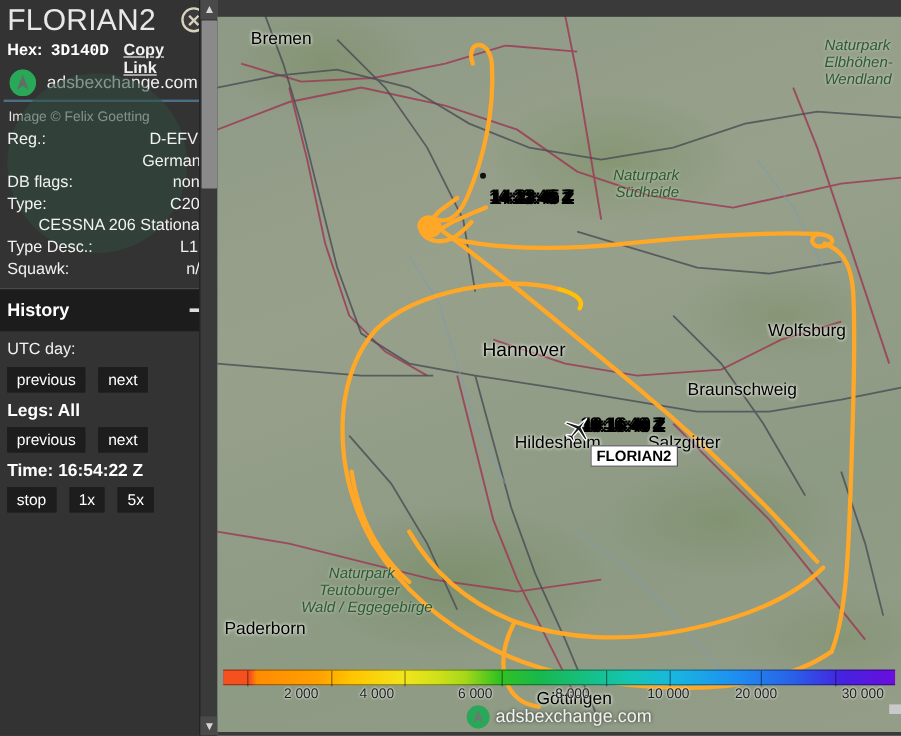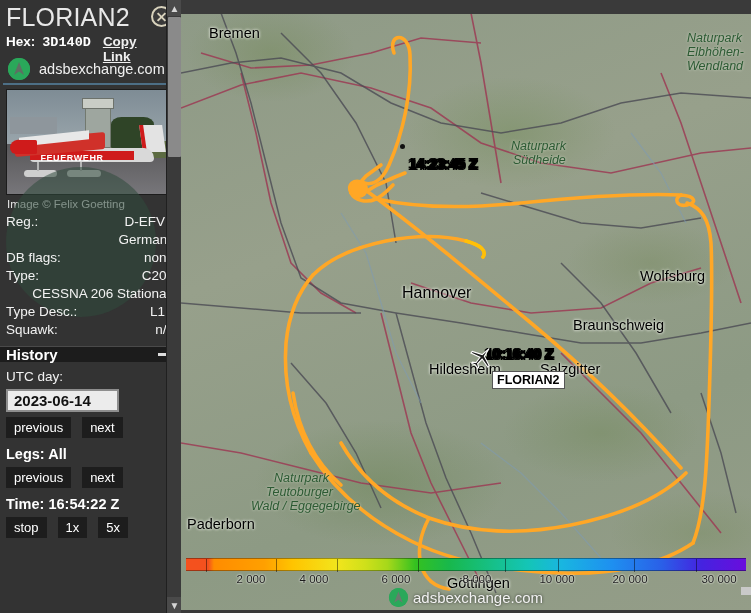--- a/index.html
+++ b/index.html
@@ -171,21 +171,21 @@
     color: #f2f2f2;
   }
   .drow .k { white-space: nowrap; }
   .drow .v { text-align: right; white-space: nowrap; }
   .dfull { position: relative; z-index: 1; text-align: right; line-height: 18px; color:#f2f2f2;}
 
   
   .hist-head {
     margin-top: 7px;
     background: #1c1c1c;
-    height: 16px;
+    height: 36px;
     display:flex; align-items:center; justify-content: space-between;
     padding: 0 10px 0 6px;
     border-top: 1px solid #4a4a4a;
   }
   .hist-head .ht { font-size: 15px; font-weight: bold; color: #ffffff; }
   .minus { width: 13px; height: 3px; background: #dcdcdc; }
 
   .hist-body { padding: 5px 6px 0 6px; font-size: 13.5px; }
   .lbl { color:#f2f2f2; line-height: 20px; }
   .date-input {
@@ -379,40 +379,20 @@
             <circle cx="11" cy="11" r="11" fill="#2aa85a"></circle>
             <path d="M11 4 L16 17 L11 13.5 L6 17 Z" fill="#5f6f63"></path>
           </svg>
         </span>
         <span class="brand-text">adsbexchange.com</span>
       </div>
 
       <div class="hr-blue"></div>
 
       <div class="photo-box">
-        <div class="photo">
-          <div class="sky"></div>
-          <div class="ground"></div>
-          <div class="grass"></div>
-          <div class="hangar"></div>
-          <div class="trees"></div>
-          <div class="tower"></div>
-          <div class="tower-top"></div>
-          <div class="plane-tail"></div>
-          <div class="plane-body"></div>
-          <div class="plane-red-stripe"></div>
-          <div class="plane-wing"></div>
-          <div class="plane-wing2"></div>
-          <div class="plane-nose"></div>
-          <div class="feuer">FEUERWEHR</div>
-          <div class="float-l"></div>
-          <div class="float-r"></div>
-          <div class="strut" style="left:18%"></div>
-          <div class="strut" style="left:44%"></div>
-        </div>
         <div class="photo-credit">Image © Felix Goetting</div>
       </div>
 
       <div class="details">
         <div class="bg-circle"></div>
 
         <div class="drow">
           <span class="k">Reg.:</span>
           <span class="v">D-EFVP</span>
         </div>
@@ -440,21 +420,20 @@
         </div>
       </div>
 
       <div class="hist-head">
         <span class="ht">History</span>
         <span class="minus"></span>
       </div>
 
       <div class="hist-body">
         <div class="lbl">UTC day:</div>
-        <input class="date-input" type="text" value="2023-06-14" style="">
         <div class="btn-row">
           <button class="sbtn">previous</button>
           <button class="sbtn">next</button>
         </div>
 
         <div class="legs">Legs: All</div>
         <div class="btn-row">
           <button class="sbtn">previous</button>
           <button class="sbtn">next</button>
         </div>

